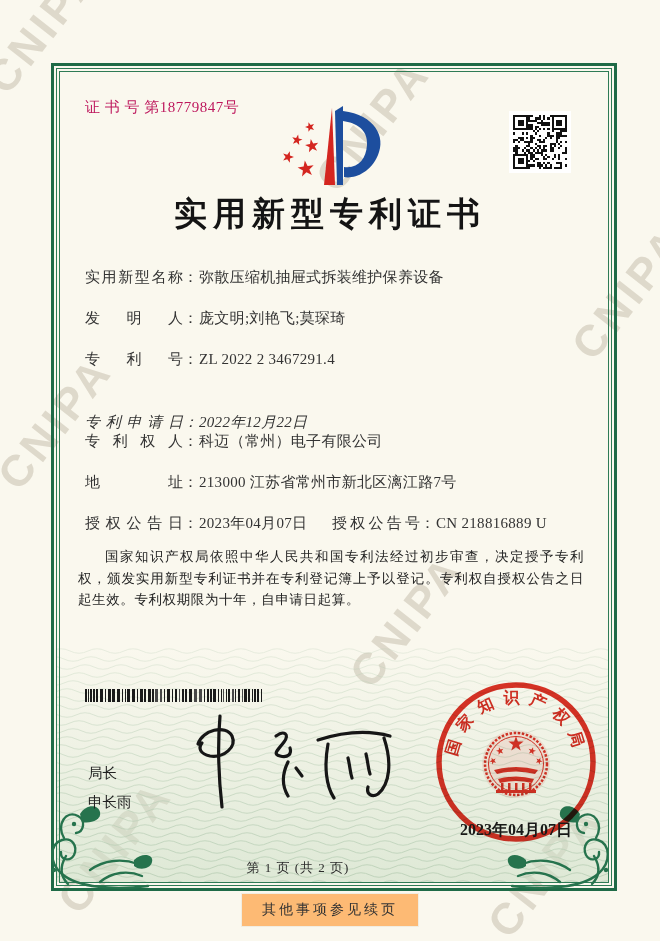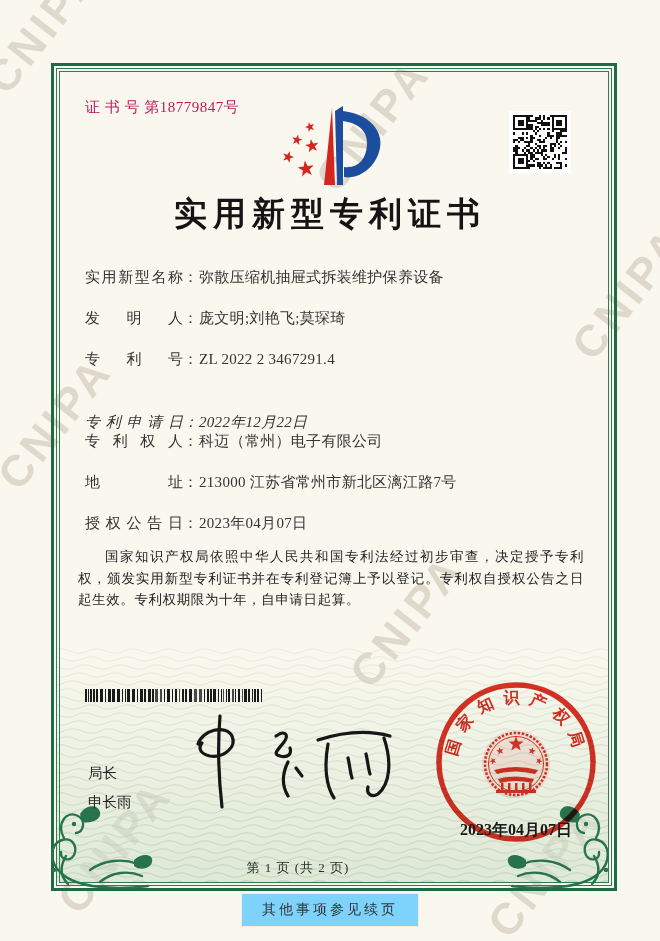--- a/index.html
+++ b/index.html
@@ -95,21 +95,21 @@
   .seal{position:absolute;left:432px;top:678px;width:168px;height:170px;z-index:6;mix-blend-mode:multiply;opacity:0.96;}
   .seal text{font-family:"Liberation Serif", serif;}
 
   
   .page-info{
     position:absolute;left:0;top:859px;width:596px;z-index:4;
     text-align:center;font-size:13px;color:#2c2c2c;letter-spacing:1px;
   }
   .cont-box{
     position:absolute;left:50%;top:893px;transform:translateX(-50%);z-index:4;
-    background:#7dd3fc;border:1px solid #f1ede1;padding:7px 20px;
+    background:#fdba74;border:1px solid #f1ede1;padding:7px 20px;
     font-size:14px;color:#333;letter-spacing:3px;white-space:nowrap;
   }
 </style>
 </head>
 <body>
 
 <div class="wm wm1">CNIPA</div>
 <div class="wm wm2">CNIPA</div>
 <div class="wm wm3">CNIPA</div>
 <div class="wm wm4">CNIPA</div>
@@ -500,20 +500,23 @@
   <span class="flabel">专利申请日</span><span class="fcolon">：</span><span class="fvalue">2022年12月22日</span>
 </div>
 <div class="frow r5">
   <span class="flabel">专利权人</span><span class="fcolon">：</span><span class="fvalue">科迈（常州）电子有限公司</span>
 </div>
 <div class="frow r6">
   <span class="flabel">地址</span><span class="fcolon">：</span><span class="fvalue">213000 江苏省常州市新北区漓江路7号</span>
 </div>
 <div class="frow r7">
   <span class="flabel">授权公告日</span><span class="fcolon">：</span><span class="fvalue">2023年04月07日</span>
+  <span class="fgroup2">
+    <span class="flabel narrow">授权公告号</span><span class="fcolon">：</span><span class="fvalue">CN 218816889 U</span>
+  </span>
 </div>
 
 <div class="legal">
   <p>国家知识产权局依照中华人民共和国专利法经过初步审查，决定授予专利权，颁发实用新型专利证书并在专利登记簿上予以登记。专利权自授权公告之日起生效。专利权期限为十年，自申请日起算。</p>
 </div>
 
 <svg class="barcode" id="barcode" viewBox="0 0 177 13" preserveAspectRatio="none">
     <rect x="0" y="0" width="2" height="13" fill="#1a1a1a"></rect>
     <rect x="3" y="0" width="1" height="13" fill="#1a1a1a"></rect>
     <rect x="5" y="0" width="2" height="13" fill="#1a1a1a"></rect>

